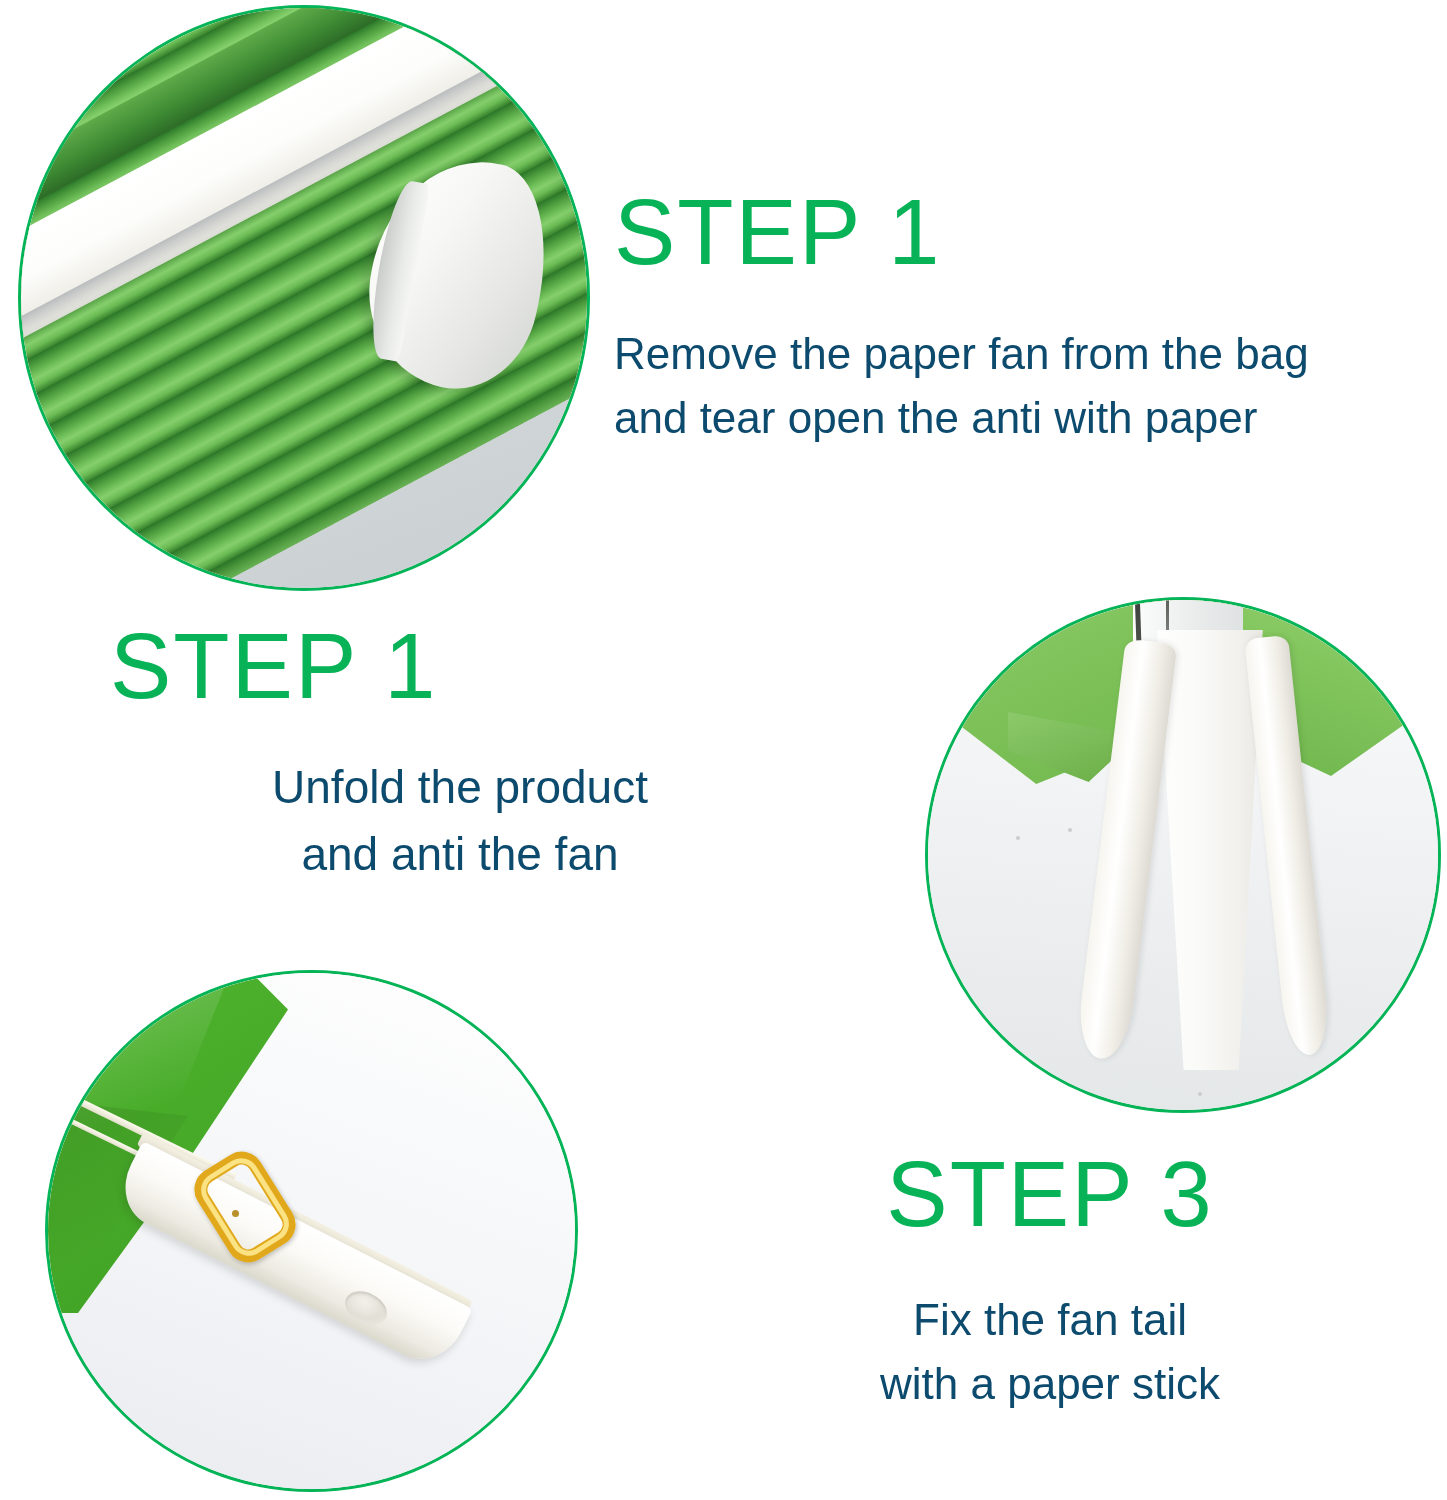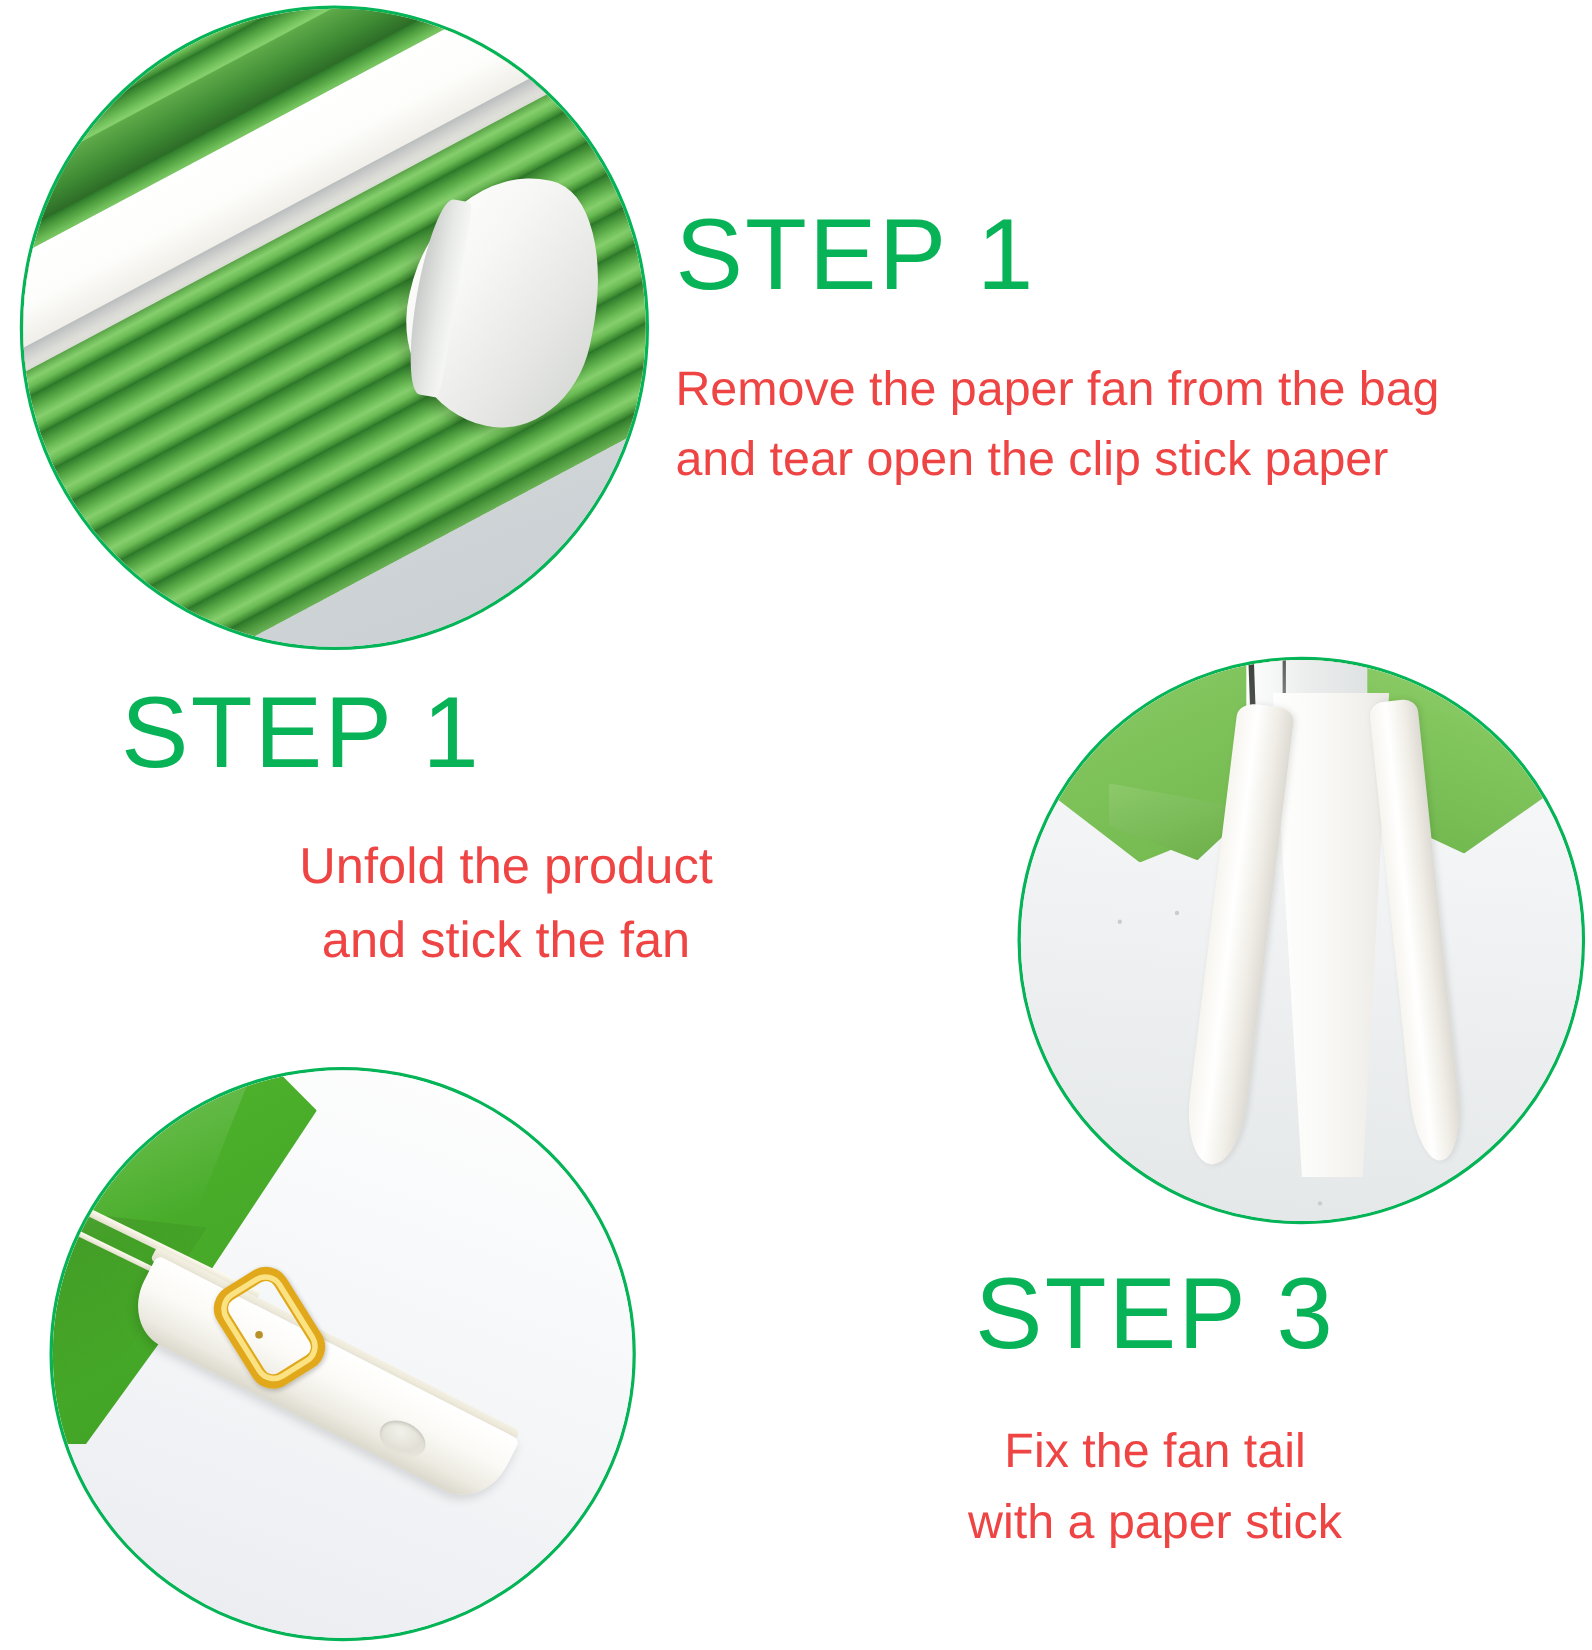--- a/index.html
+++ b/index.html
@@ -262,21 +262,21 @@
   
   .step-block { position:absolute; }
   .step-title {
     color:#08b358;
     font-weight:400;
     letter-spacing:2px;
     line-height:1;
     white-space:nowrap;
   }
   .step-line {
-    color:#ef4444;
+    color:#0c4a6e;
     font-weight:400;
     white-space:nowrap;
     line-height:1.45;
   }
 
   
   #step-1 { left:614px; top:186px; width:820px; }
   #step-1 .step-title { font-size:92px; text-align:left; }
   #step-1 .step-body  { margin-top:44px; }
   #step-1 .step-line  { font-size:44px; text-align:left; }
@@ -307,29 +307,29 @@
       <div class="c1-strip-shadow"></div>
       <div class="c1-tab"></div>
       <div class="c1-tab-fold"></div>
     </div>
   </div>
 
   <div class="step-block" id="step-1">
     <div class="step-title" style="color: rgb(8, 179, 88);">STEP 1</div>
     <div class="step-body">
       <div class="step-line">Remove the paper fan from the bag</div>
-      <div class="step-line">and tear open the clip stick paper</div>
+      <div class="step-line">and tear open the anti with paper</div>
     </div>
   </div>
 
   <div class="step-block" id="step-2">
     <div class="step-title" style="color: rgb(8, 179, 88);">STEP 1</div>
     <div class="step-body">
       <div class="step-line">Unfold the product</div>
-      <div class="step-line">and stick the fan</div>
+      <div class="step-line">and anti the fan</div>
     </div>
   </div>
 
   <div class="photo-circle" id="circle-2">
     <div class="photo-inner">
       <div class="c2-bg"></div>
       <div class="c2-green-left"></div>
       <div class="c2-green-left-edge"></div>
       <div class="c2-green-right"></div>
       <div class="c2-center-panel"></div>

